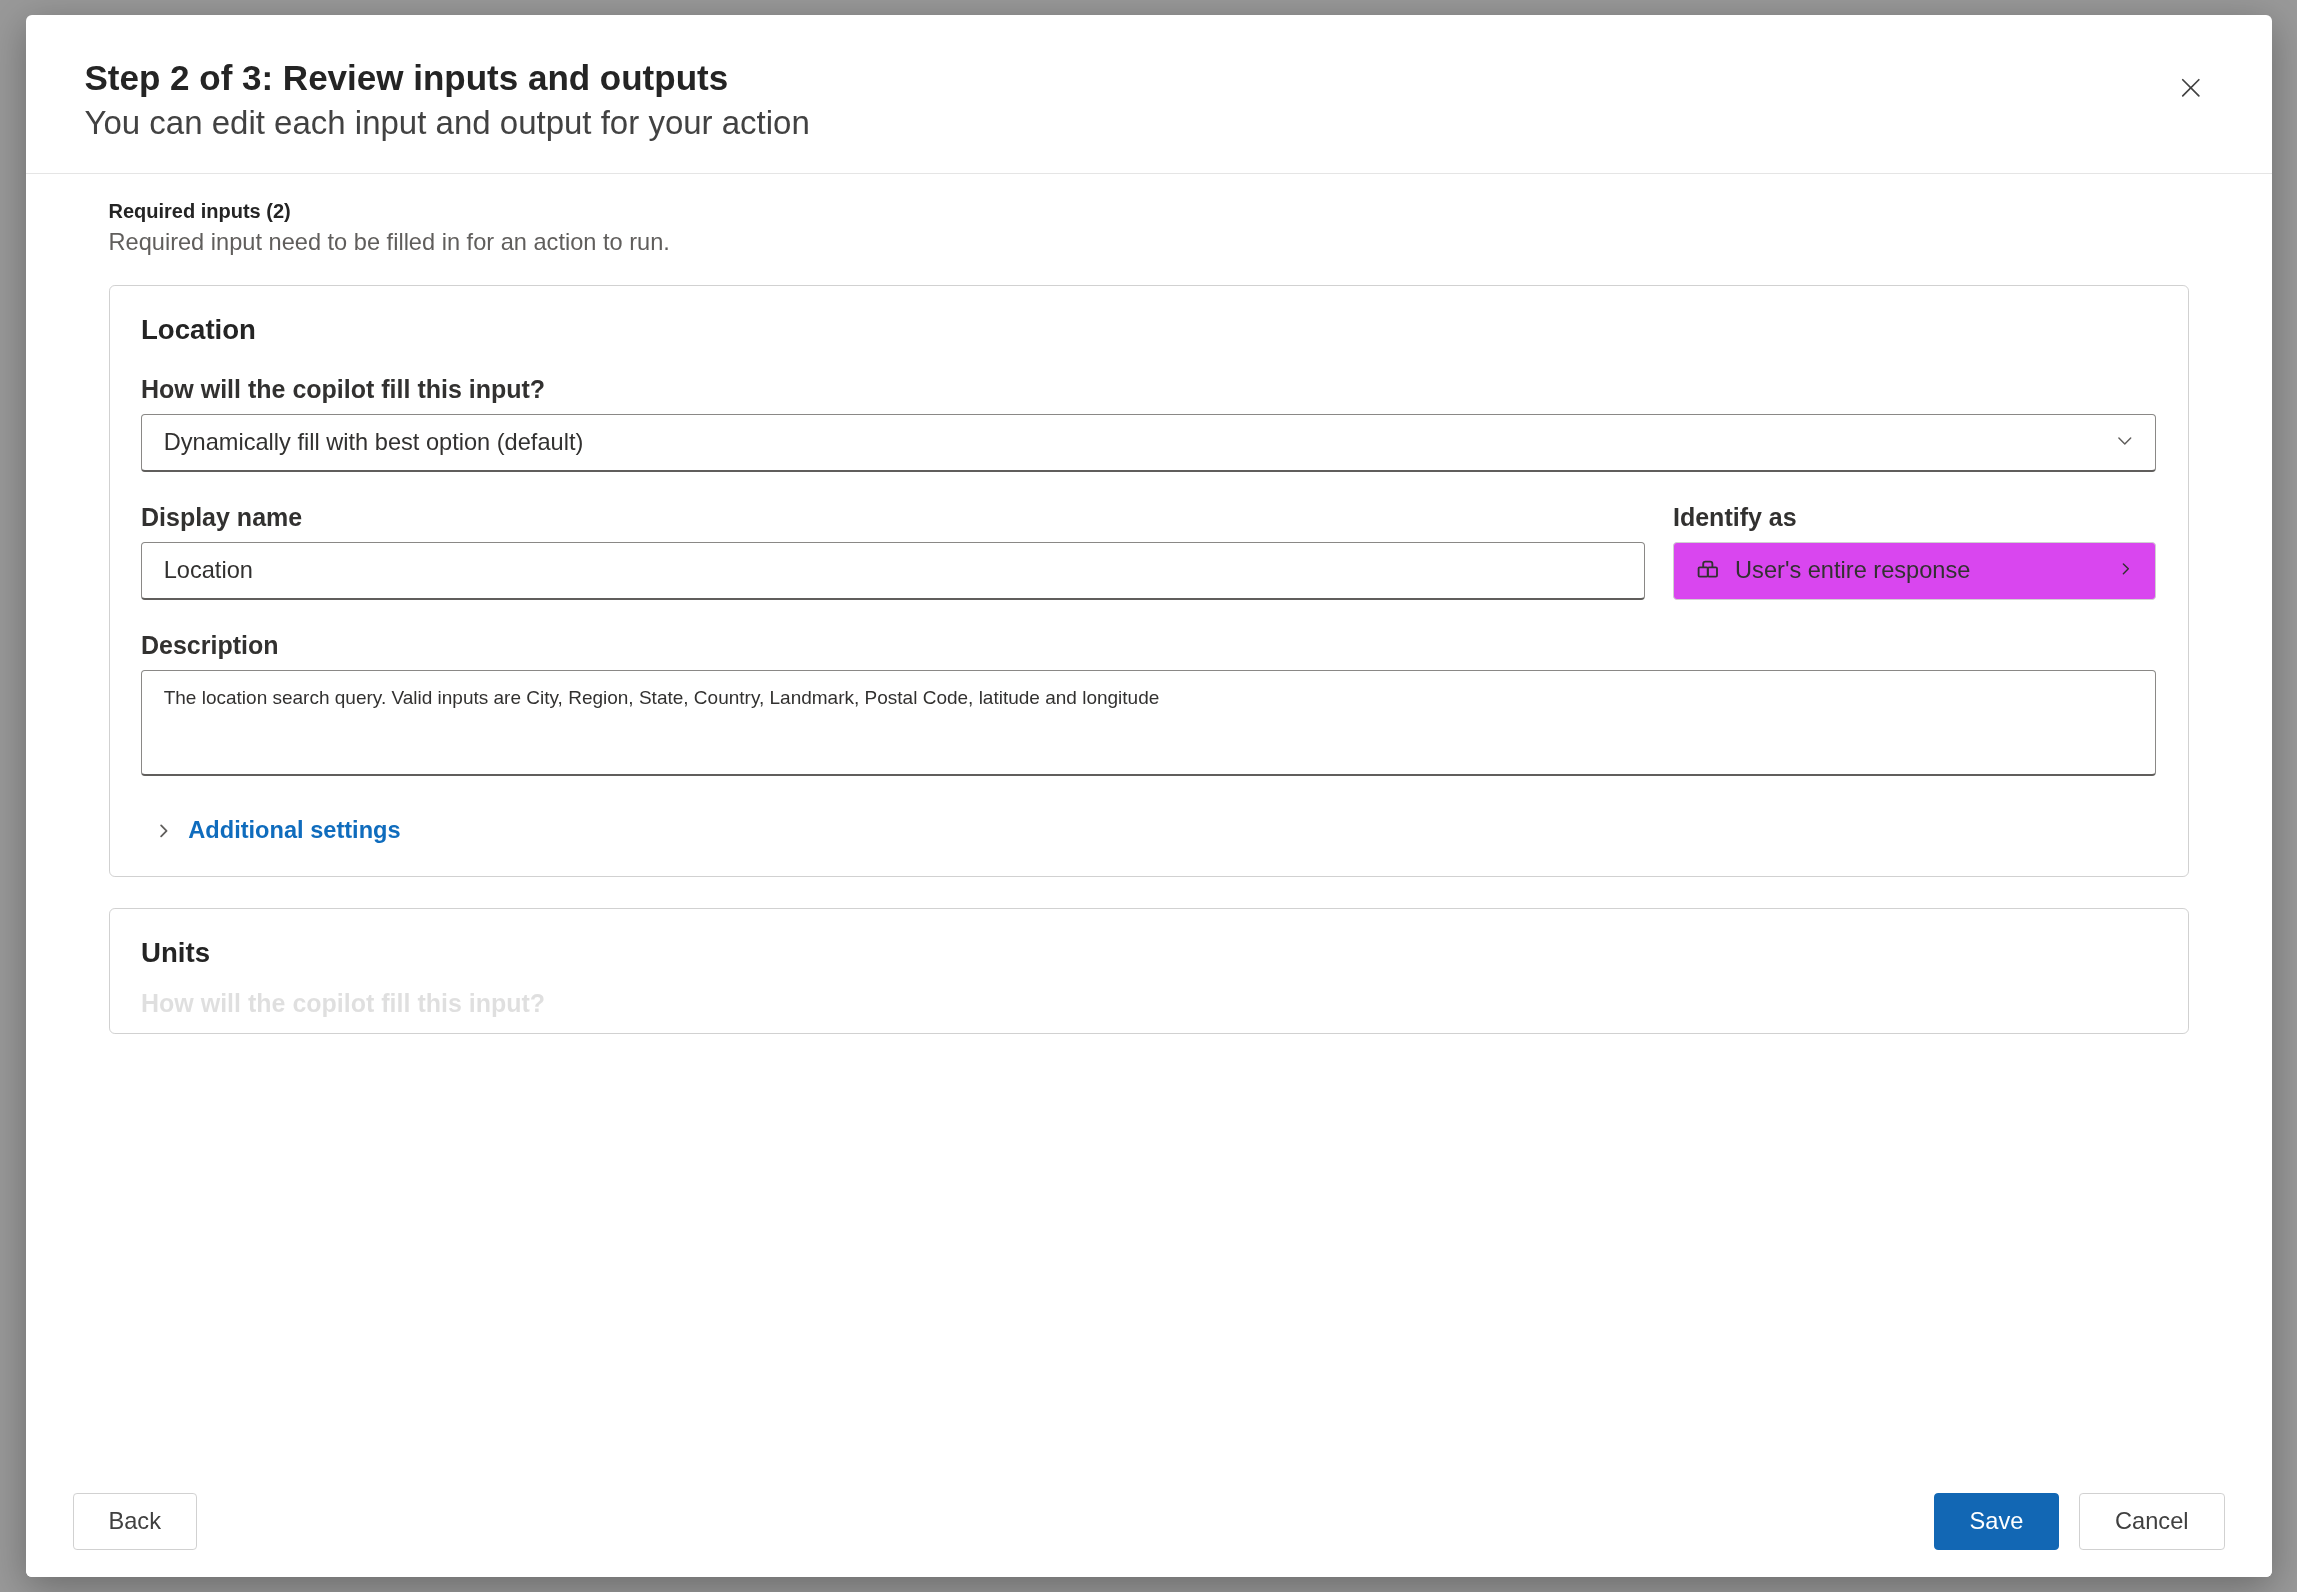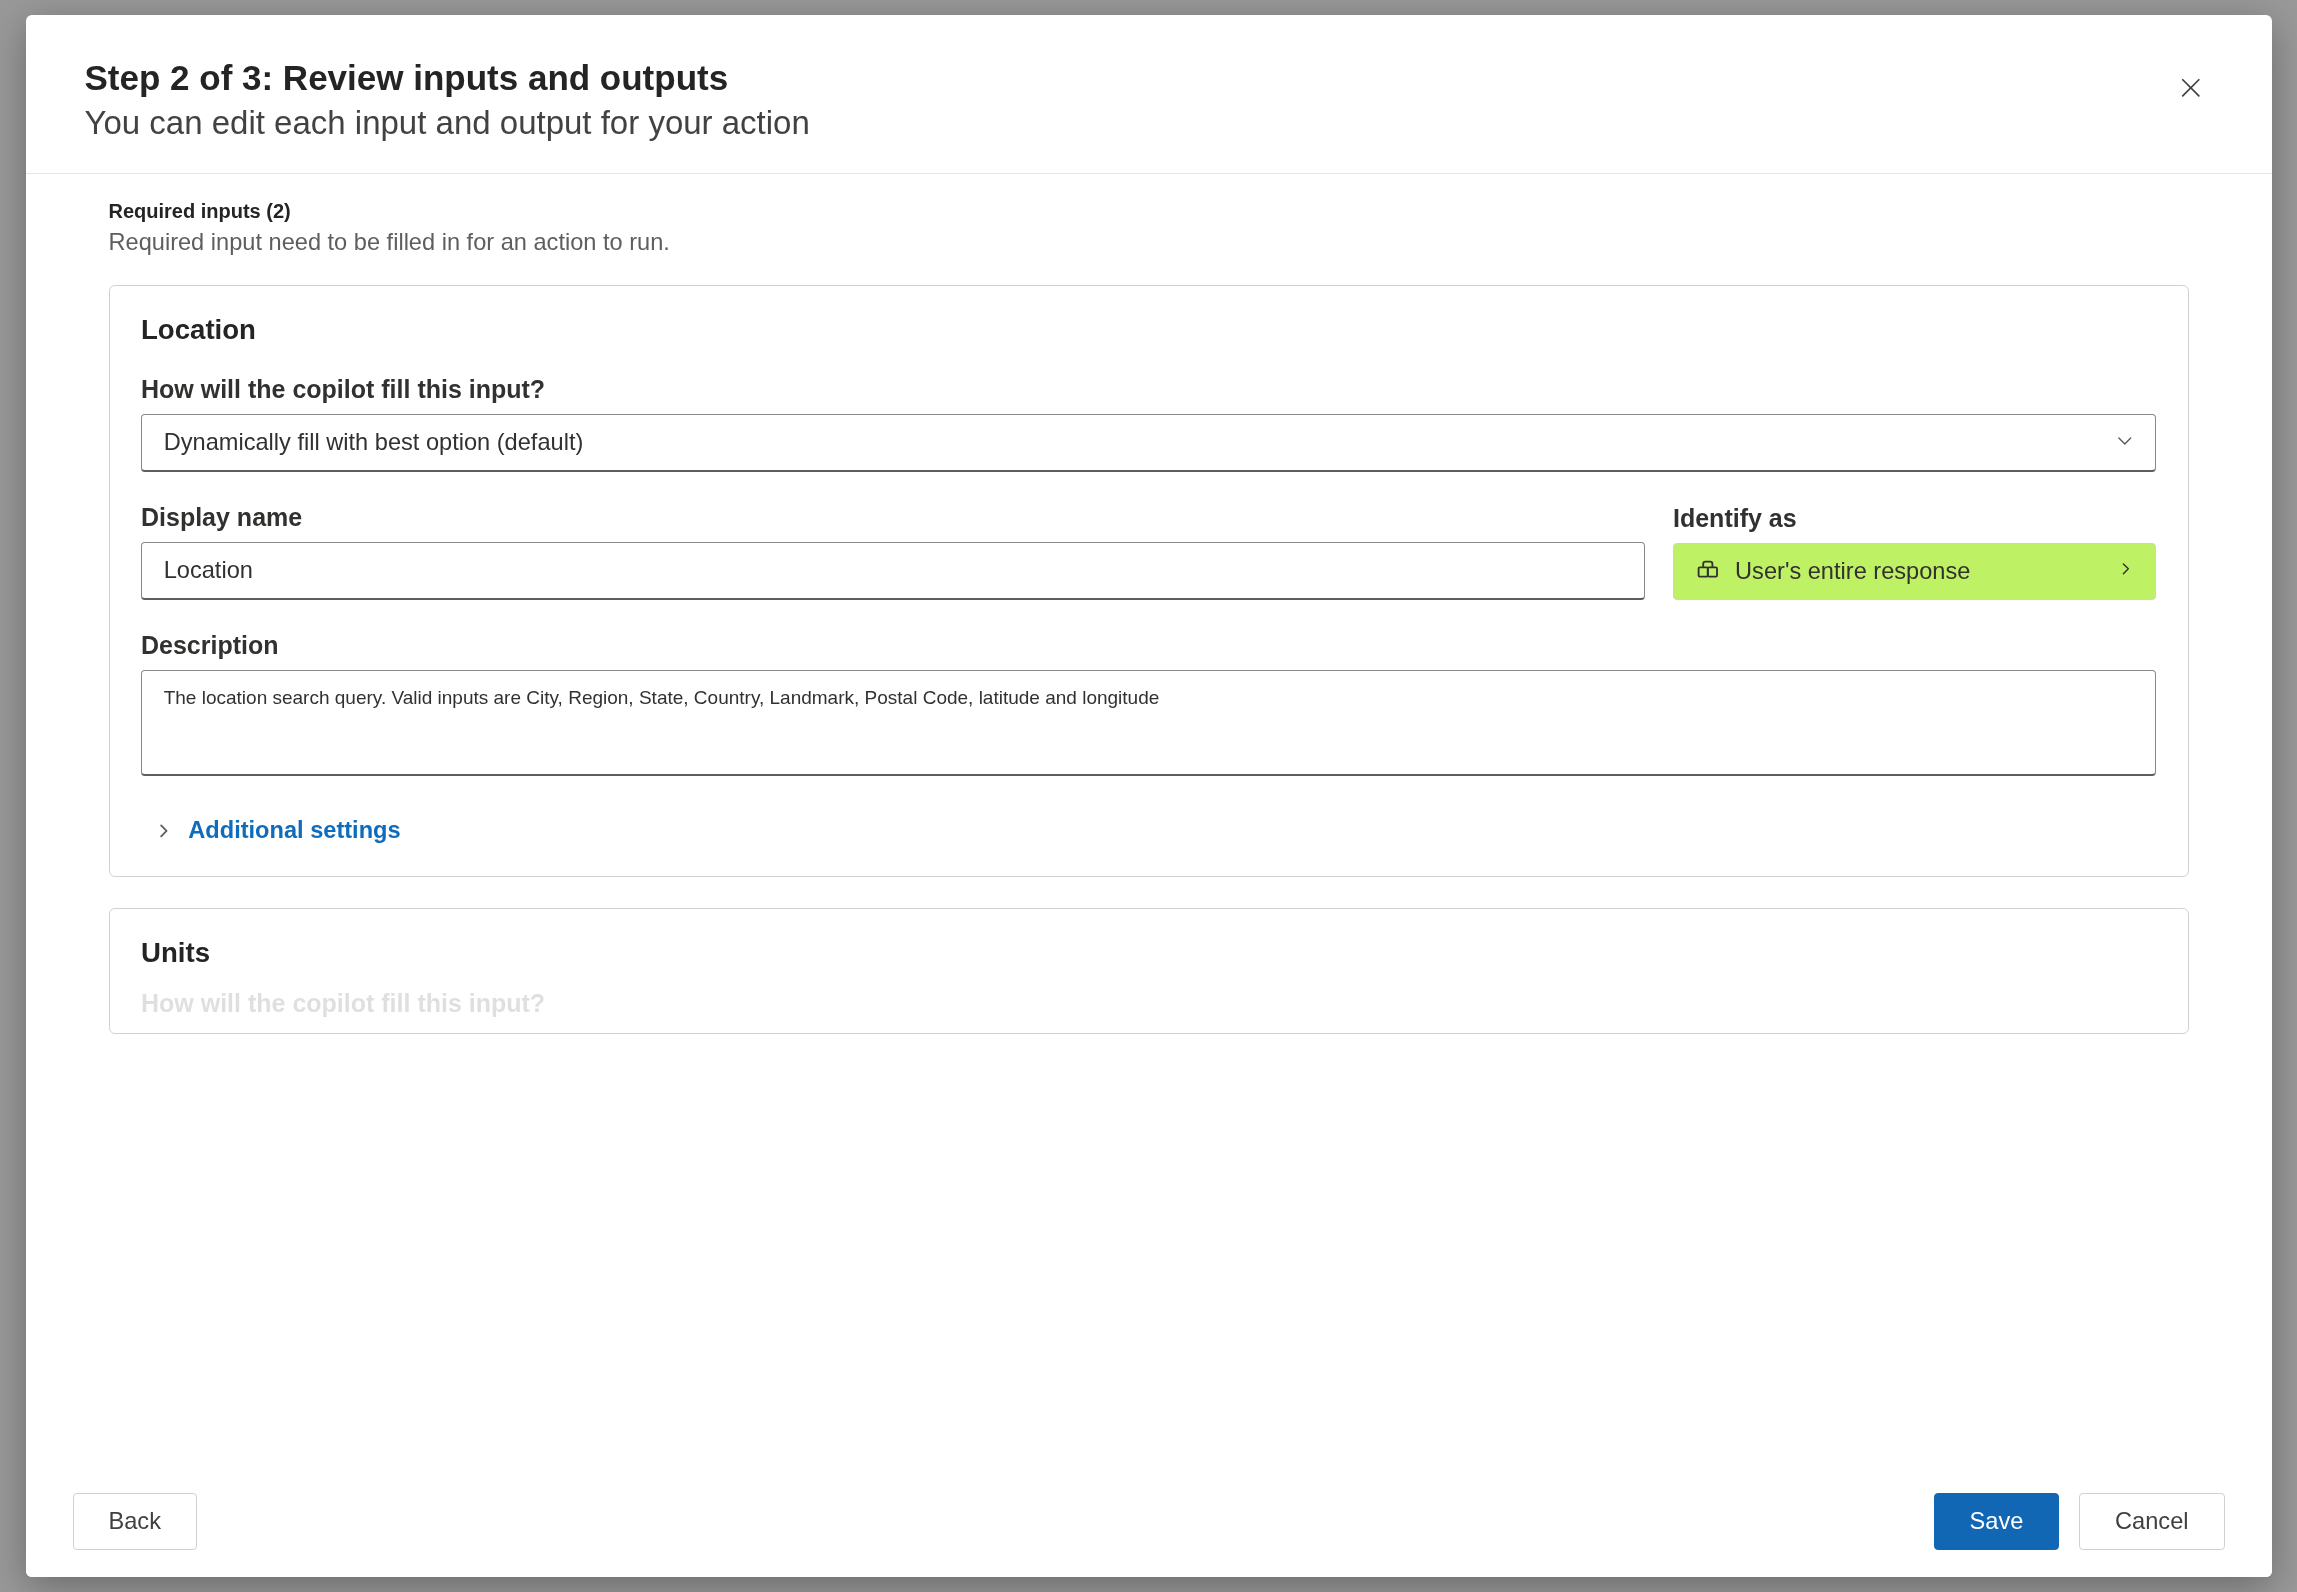--- a/index.html
+++ b/index.html
@@ -127,21 +127,21 @@
       position: absolute;
       right: 19.7px;
       top: 50%;
       transform: translateY(-50%);
       pointer-events: none;
       color: #605e5c;
     }
     .row {
       display: flex;
       gap: 27.6px;
-      align-items: center;
+      align-items: flex-start;
       margin-bottom: 31.5px;
     }
     .col-display-name {
       flex: 1;
     }
     .col-identify {
       width: 483px;
     }
     .text-input {
       width: 100%;
@@ -153,21 +153,21 @@
       background: white;
       color: #323130;
       font-family: inherit;
     }
     .identify-button {
       width: 100%;
       padding: 13.8px 19.7px;
       font-size: 23.6px;
       border: 1px solid #d1d1d1;
       border-radius: 3.9px;
-      background: #bef264;
+      background: #d946ef;
       color: #323130;
       cursor: pointer;
       display: flex;
       align-items: center;
       gap: 13.8px;
       font-family: inherit;
     }
     .identify-button .entity-icon {
       width: 27.6px;
       height: 27.6px;

